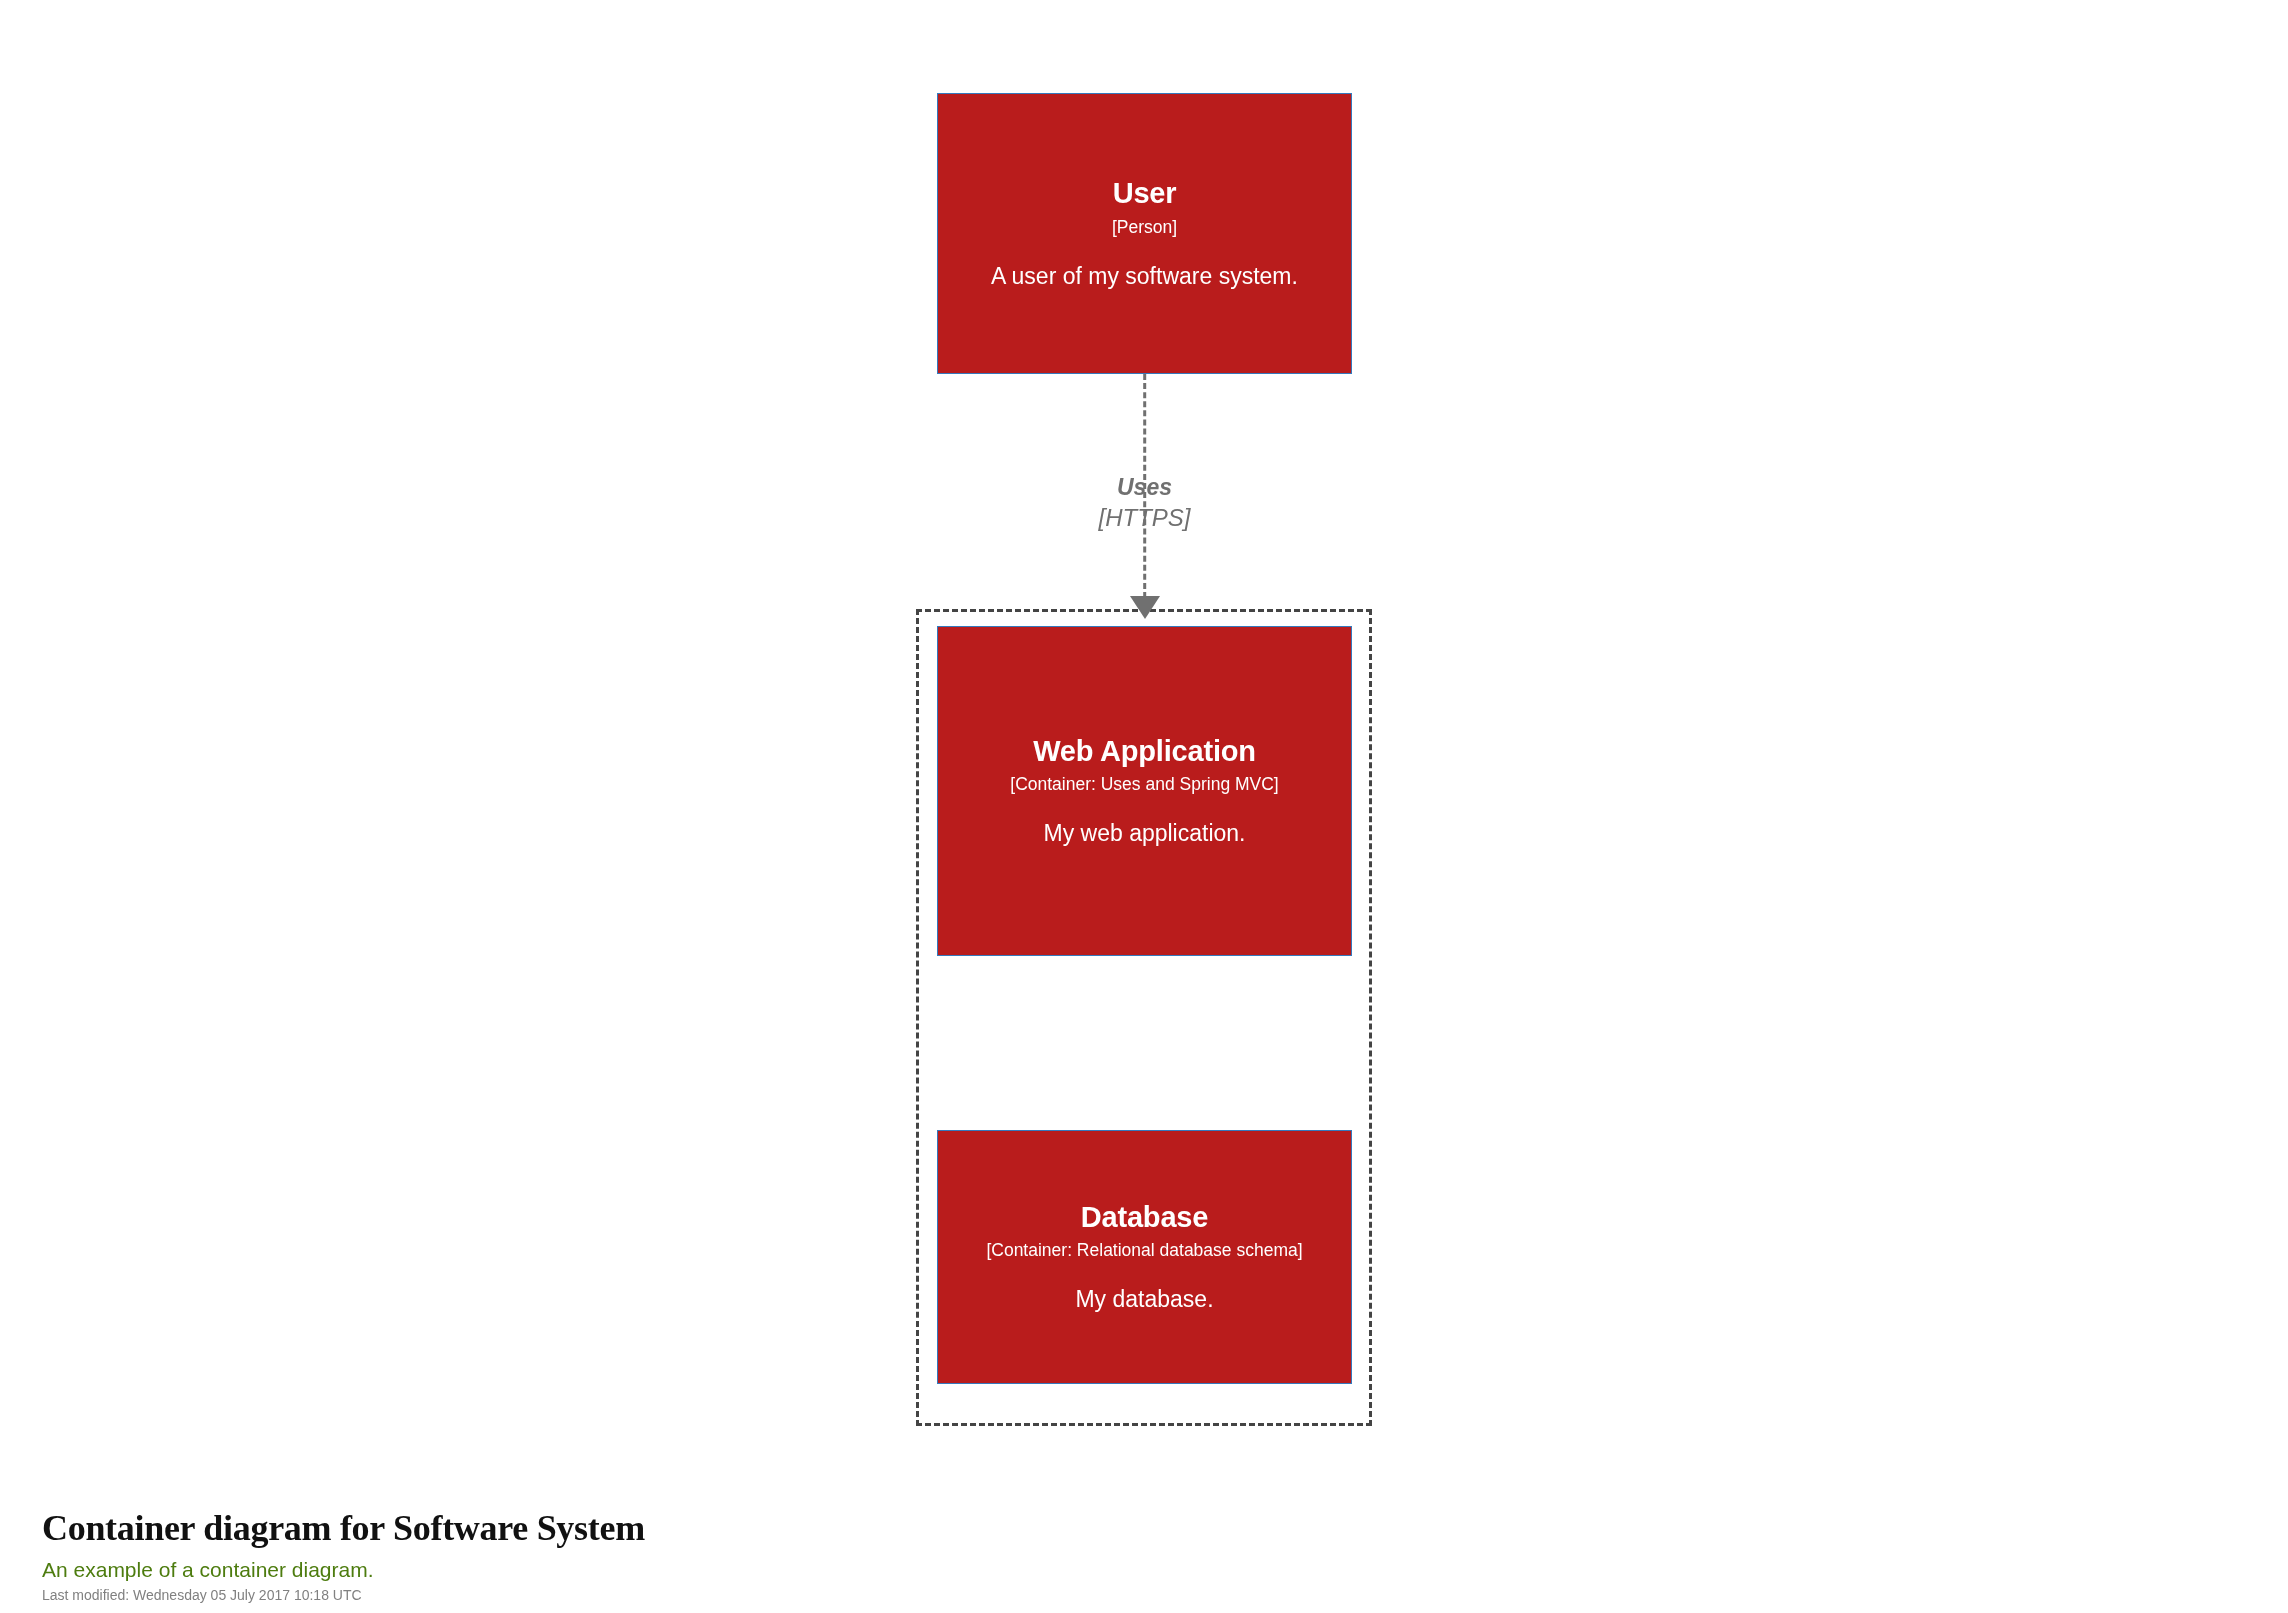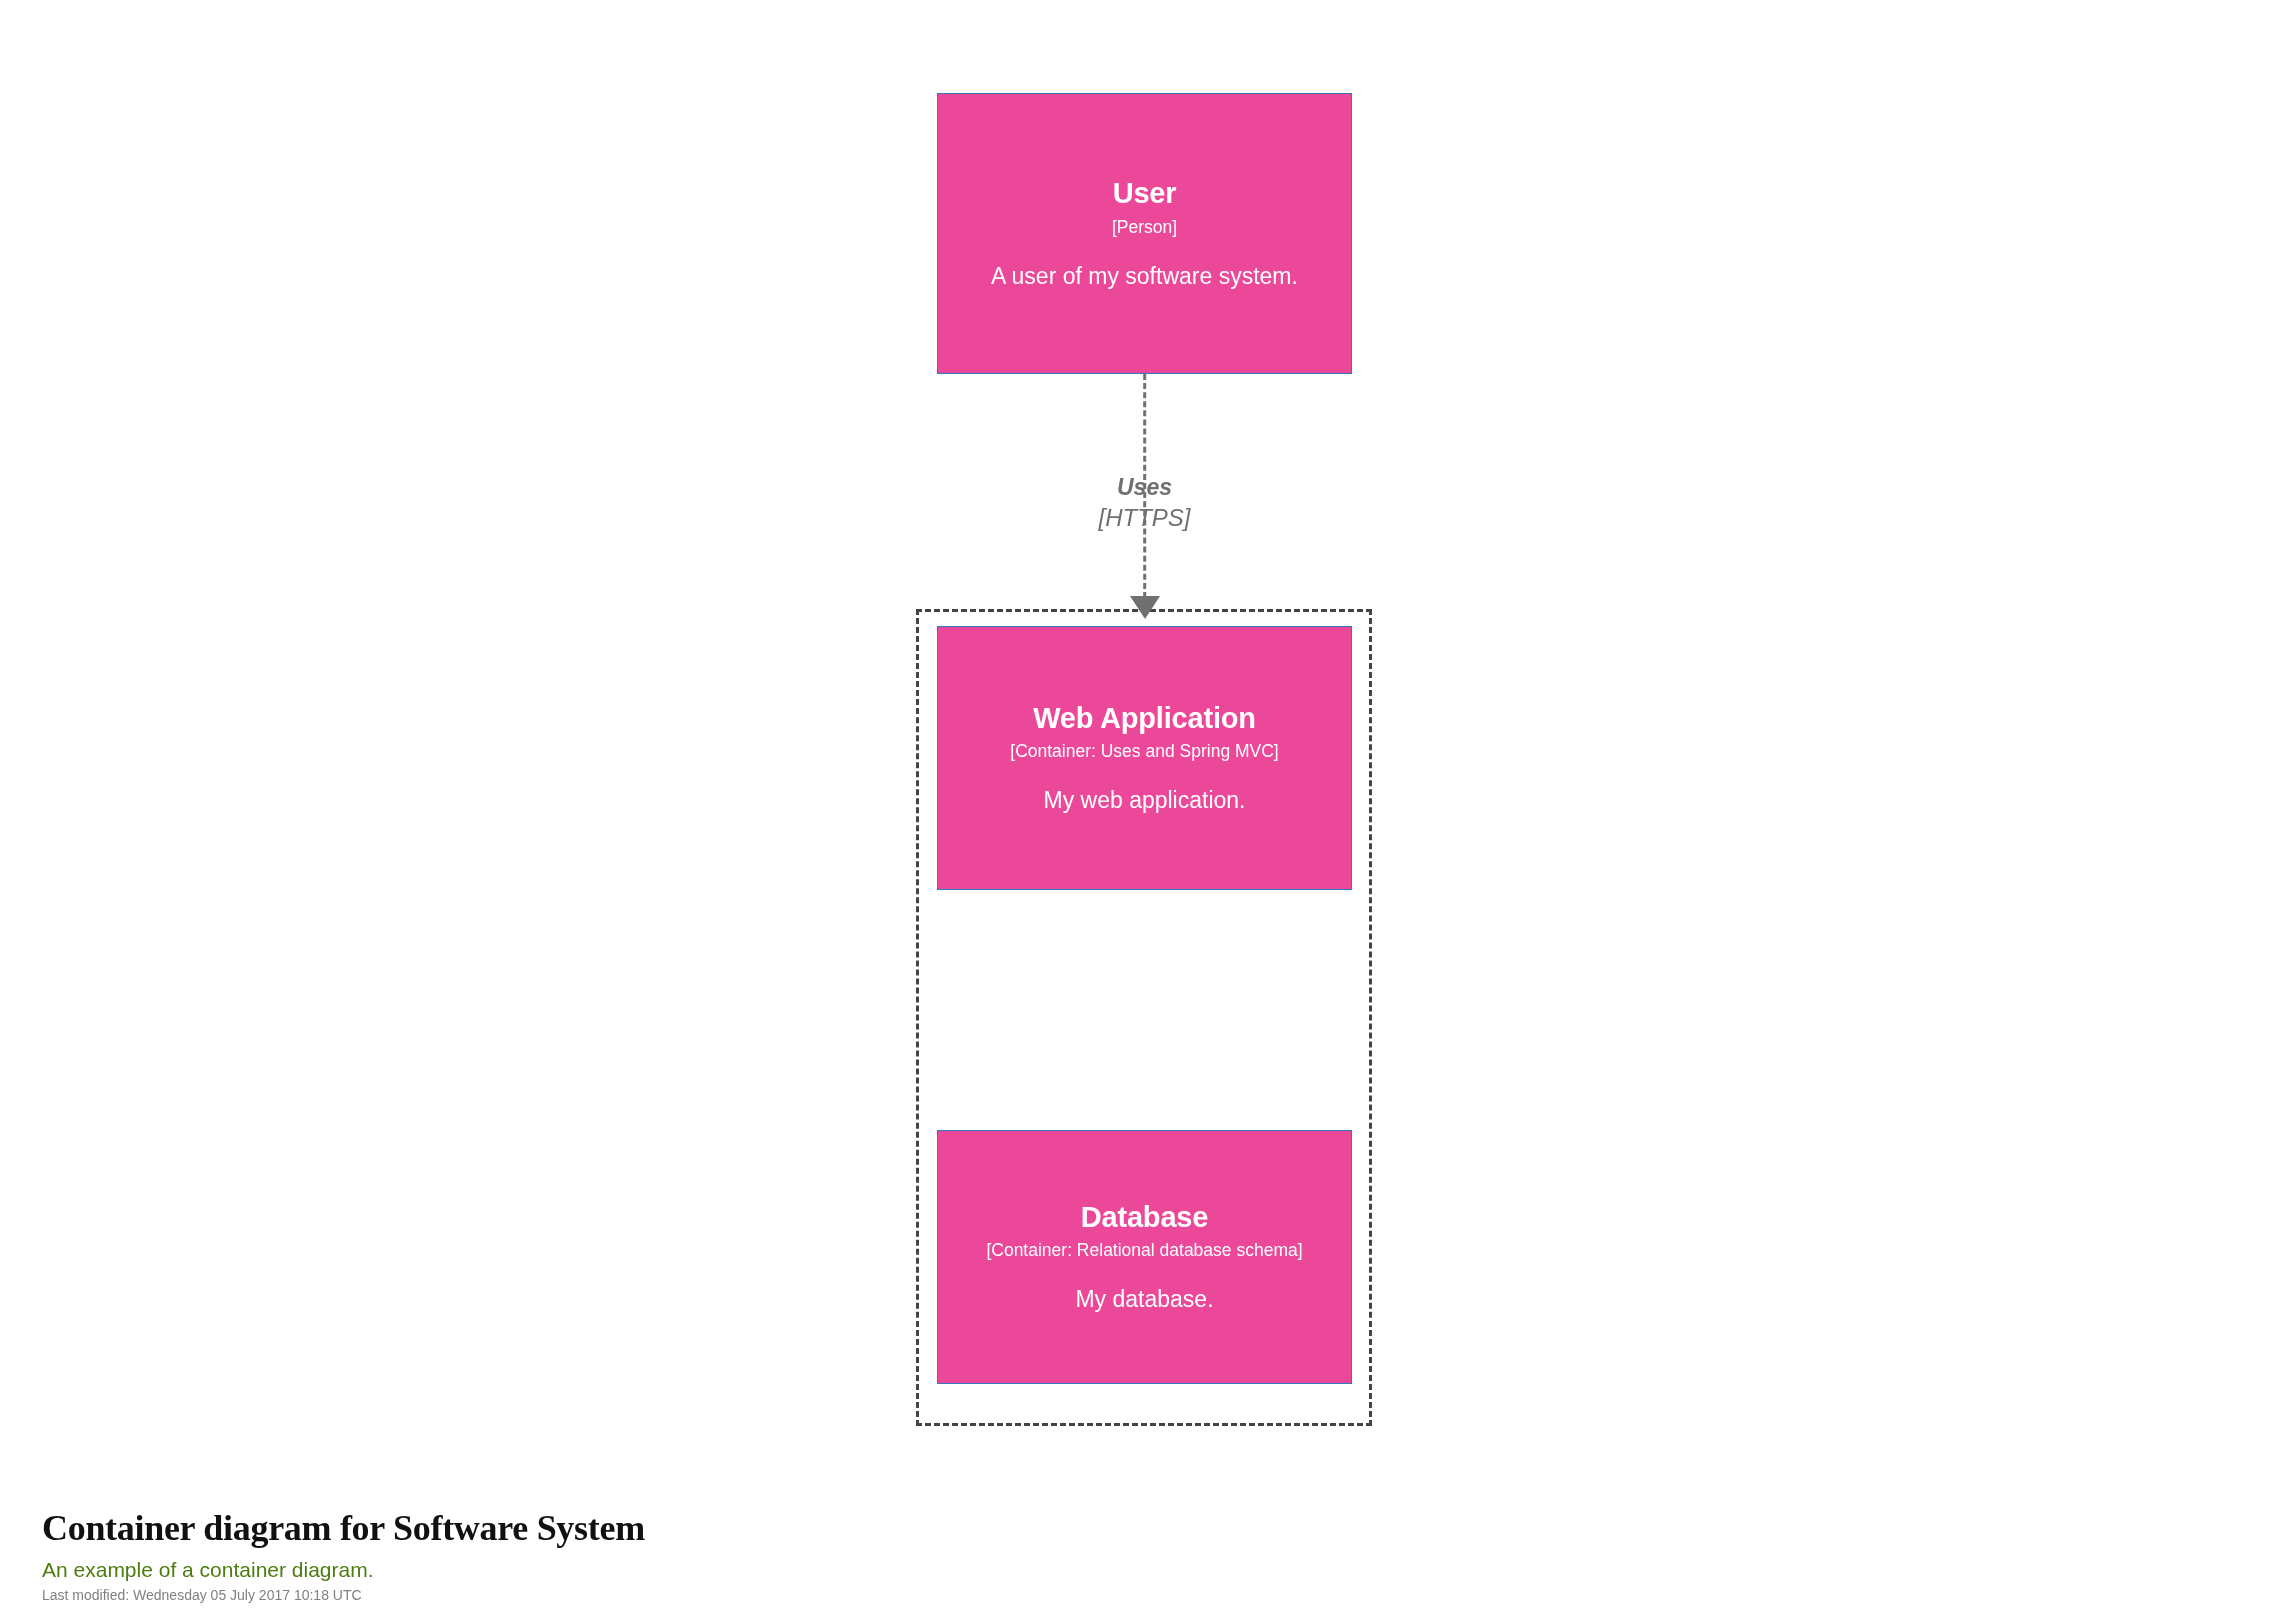--- a/index.html
+++ b/index.html
@@ -34,34 +34,34 @@
     border: 3.7px dashed #444444;
     background: transparent;
     z-index: 1;
   }
 
   
   .el-box {
     position: absolute;
     box-sizing: border-box;
     width: 415px;
-    background: #ec4899;
+    background: #b91c1c;
     border: 1.8px solid #3579bd;
     color: #ffffff;
     text-align: center;
     display: flex;
     flex-direction: column;
     align-items: center;
     justify-content: center;
     z-index: 3;
     padding: 0 14.8px;
   }
 
   .el-user        { left: 937px; top: 93px;  height: 281px; }
-  .el-webapp      { left: 937px; top: 626px;  height: 264px; }
+  .el-webapp      { left: 937px; top: 626px;  height: 330px; }
   .el-database    { left: 937px; top: 1130px; height: 254px; }
 
   .el-name {
     font-size: 29px;
     font-weight: bold;
     line-height: 1.18;
     letter-spacing: -0.2px;
     margin: 0;
   }
   .el-tech {

